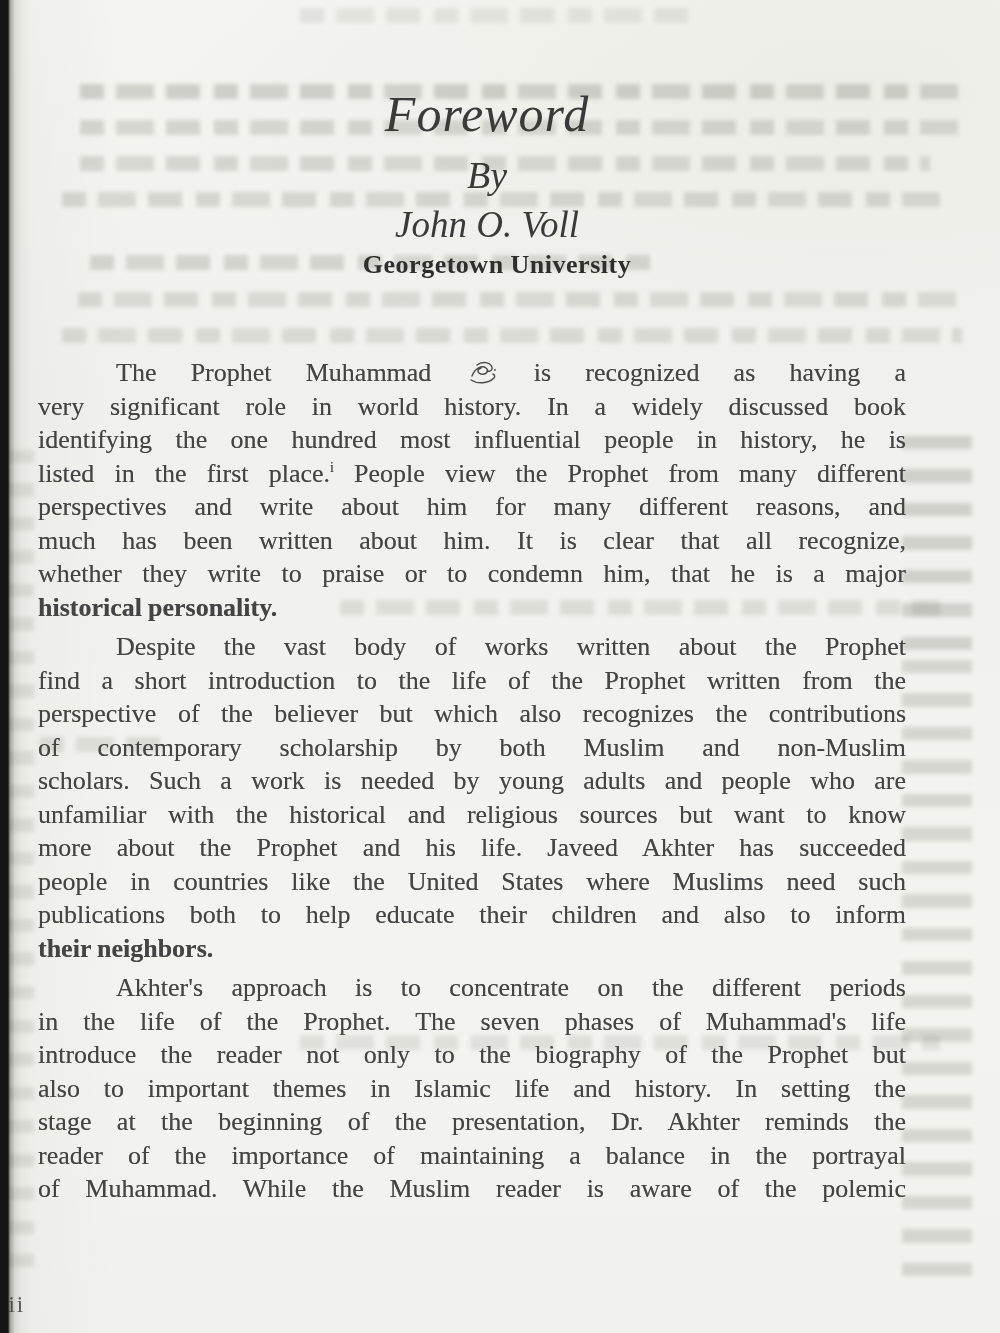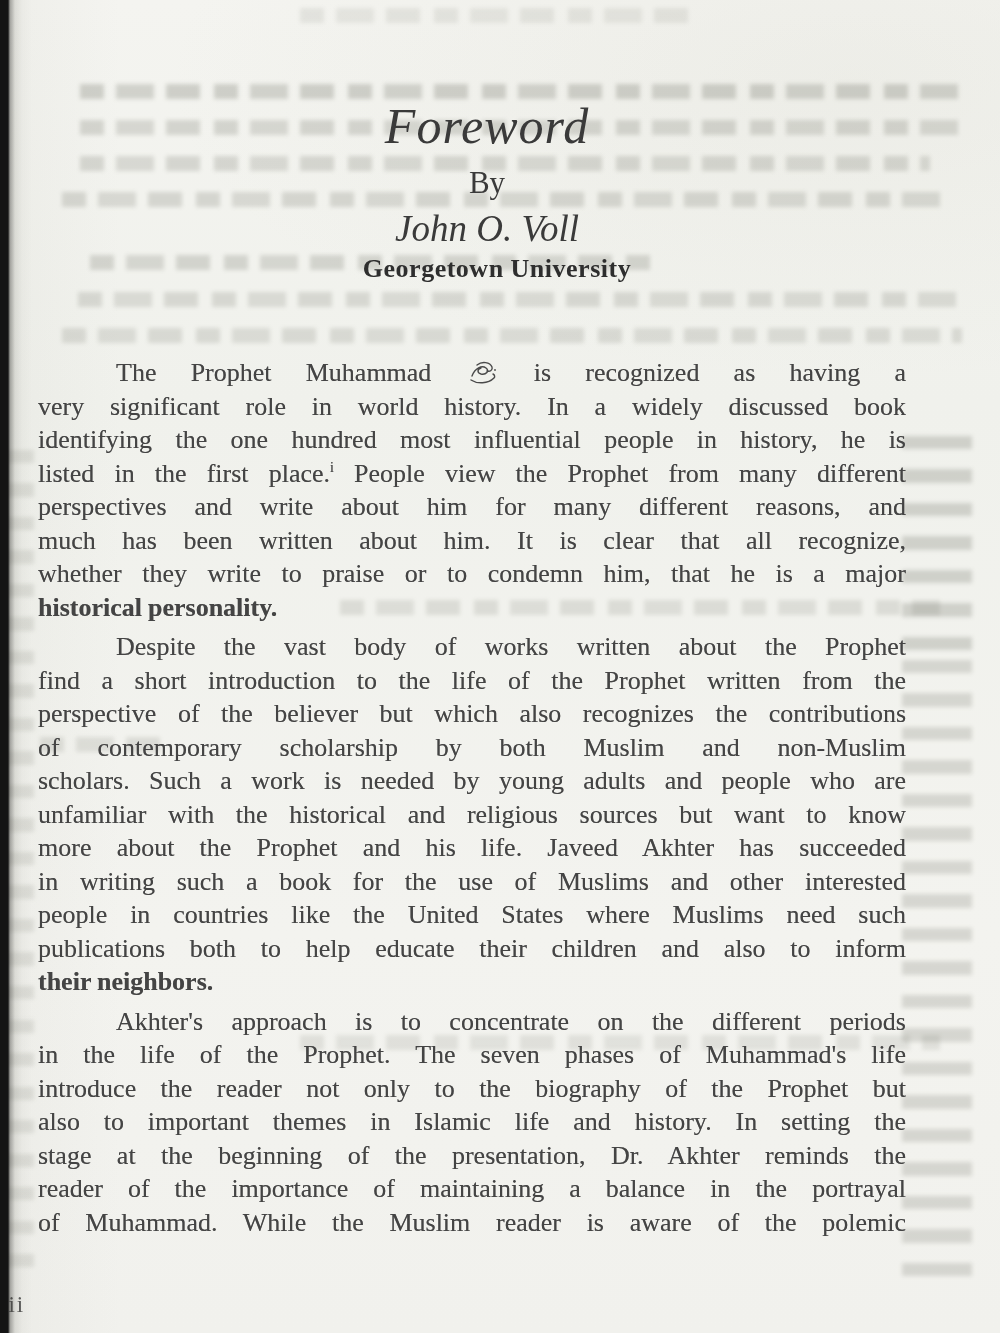--- a/index.html
+++ b/index.html
@@ -13,24 +13,24 @@
       radial-gradient(1100px 480px at 85% 6%, rgba(203,203,190,.16), rgba(0,0,0,0) 62%);}
   .scan-edge{position:absolute;left:0;top:0;bottom:0;width:32px;z-index:5;
     background:linear-gradient(90deg,#141414 0px,#141414 8px,rgba(70,70,66,.45) 10px,
       rgba(150,150,142,.22) 15px,rgba(190,190,182,.10) 22px,rgba(190,190,182,0) 32px);}
   .ghost{position:absolute;height:15px;filter:blur(2px);pointer-events:none;z-index:1;
     background:repeating-linear-gradient(90deg, rgba(108,110,98,.55) 0 24px, rgba(108,110,98,0) 24px 36px,
       rgba(108,110,98,.5) 36px 74px, rgba(108,110,98,0) 74px 86px,
       rgba(108,110,98,.55) 86px 120px, rgba(108,110,98,0) 120px 134px);}
   .ghost.v{height:auto;filter:blur(2.2px);
     background:repeating-linear-gradient(180deg, rgba(108,110,98,.5) 0 13px, rgba(108,110,98,0) 13px 33.5px);}
-  .header{position:absolute;top:100px;left:0;width:100%;text-align:center;z-index:3;
+  .header{position:absolute;top:88px;left:0;width:100%;text-align:center;z-index:3;
     padding-right:26px;box-sizing:border-box;color:#3a3a3a;}
   .title{font-size:50px;font-style:italic;font-weight:normal;margin:0 0 12px 0;letter-spacing:1px;line-height:1.05;}
-  .byline{font-size:31px;margin:0 0 6px 0;}
+  .byline{font-size:38px;font-style:italic;margin:0 0 6px 0;}
   .author{font-size:37px;font-style:italic;margin:0 0 4px 0;}
   .affiliation{font-size:26px;font-weight:bold;letter-spacing:.5px;color:#2e2e2e;padding-left:20px;}
   .body-text{position:absolute;top:356px;left:38px;width:868px;z-index:3;
     font-size:26px;color:#444;word-spacing:-.5px;text-shadow:0 0 .4px rgba(70,70,70,.55);}
   .line{height:33.5px;line-height:33.5px;text-align:justify;text-align-last:justify;overflow:hidden;white-space:normal;}
   .line.flush{text-align-last:left;font-weight:bold;}
   .line.indent{padding-left:78px;}
   .para{margin:0;}
   .para.p2{margin-top:6px;}
   .para.p3{margin-top:6px;}
@@ -94,21 +94,20 @@
     </div>
 
     <div class="para p2">
       <div class="line indent">Despite the vast body of works written about the Prophet</div>
       <div class="line">find a short introduction to the life of the Prophet written from the</div>
       <div class="line">perspective of the believer but which also recognizes the contributions</div>
       <div class="line">of contemporary scholarship by both Muslim and non-Muslim</div>
       <div class="line">scholars. Such a work is needed by young adults and people who are</div>
       <div class="line">unfamiliar with the historical and religious sources but want to know</div>
       <div class="line">more about the Prophet and his life. Javeed Akhter has succeeded</div>
-      <div class="line">in writing such a book for the use of Muslims and other interested</div>
       <div class="line">people in countries like the United States where Muslims need such</div>
       <div class="line">publications both to help educate their children and also to inform</div>
       <div class="line flush">their neighbors.</div>
     </div>
 
     <div class="para p3">
       <div class="line indent">Akhter's approach is to concentrate on the different periods</div>
       <div class="line">in the life of the Prophet. The seven phases of Muhammad's life</div>
       <div class="line">introduce the reader not only to the biography of the Prophet but</div>
       <div class="line">also to important themes in Islamic life and history. In setting the</div>

